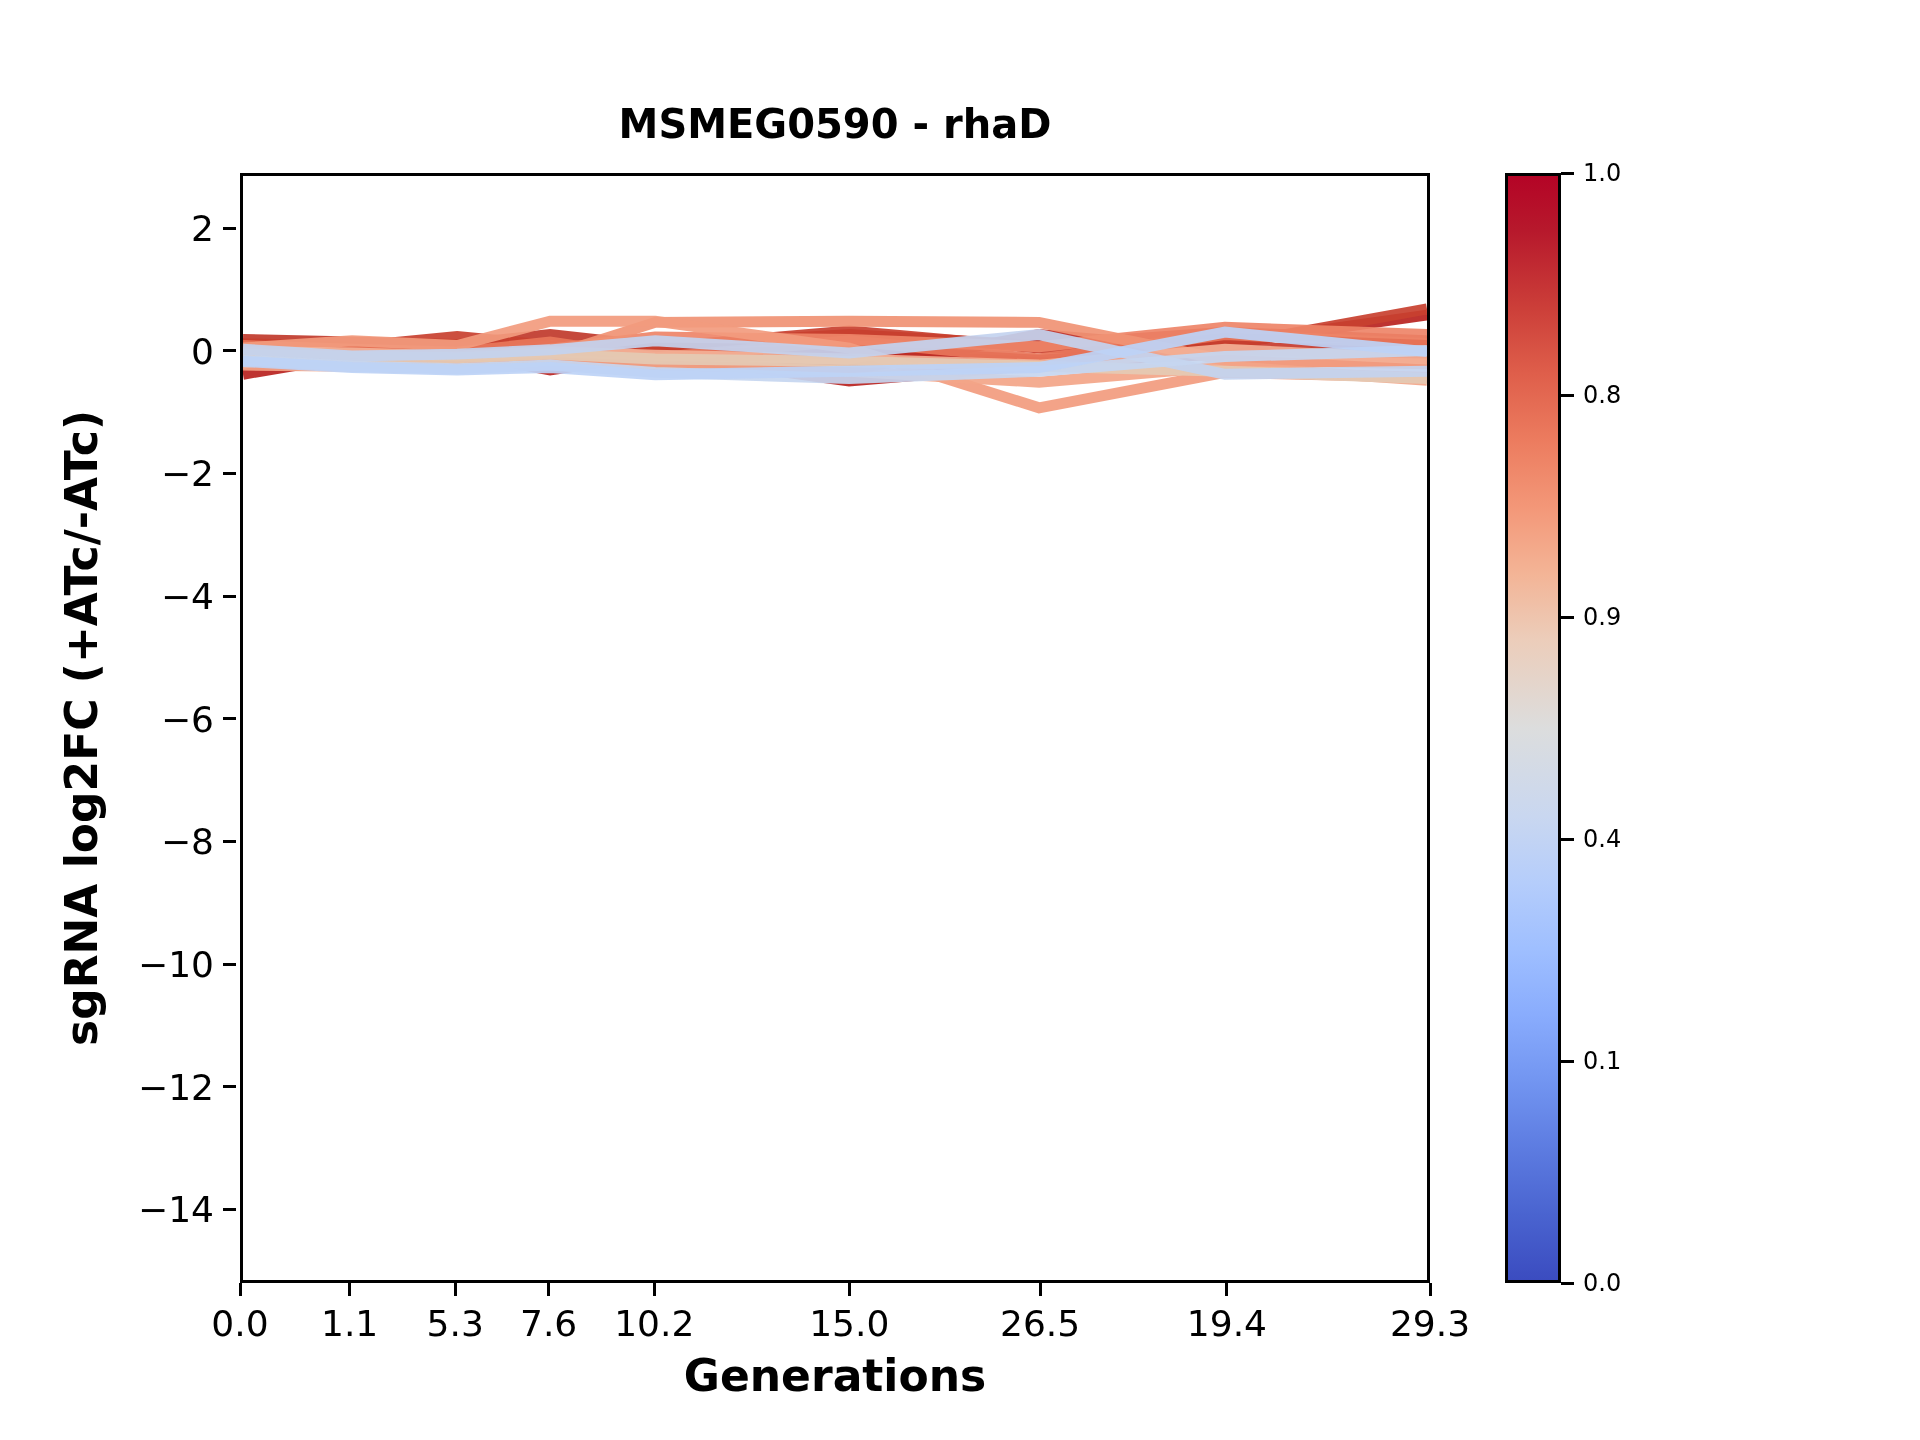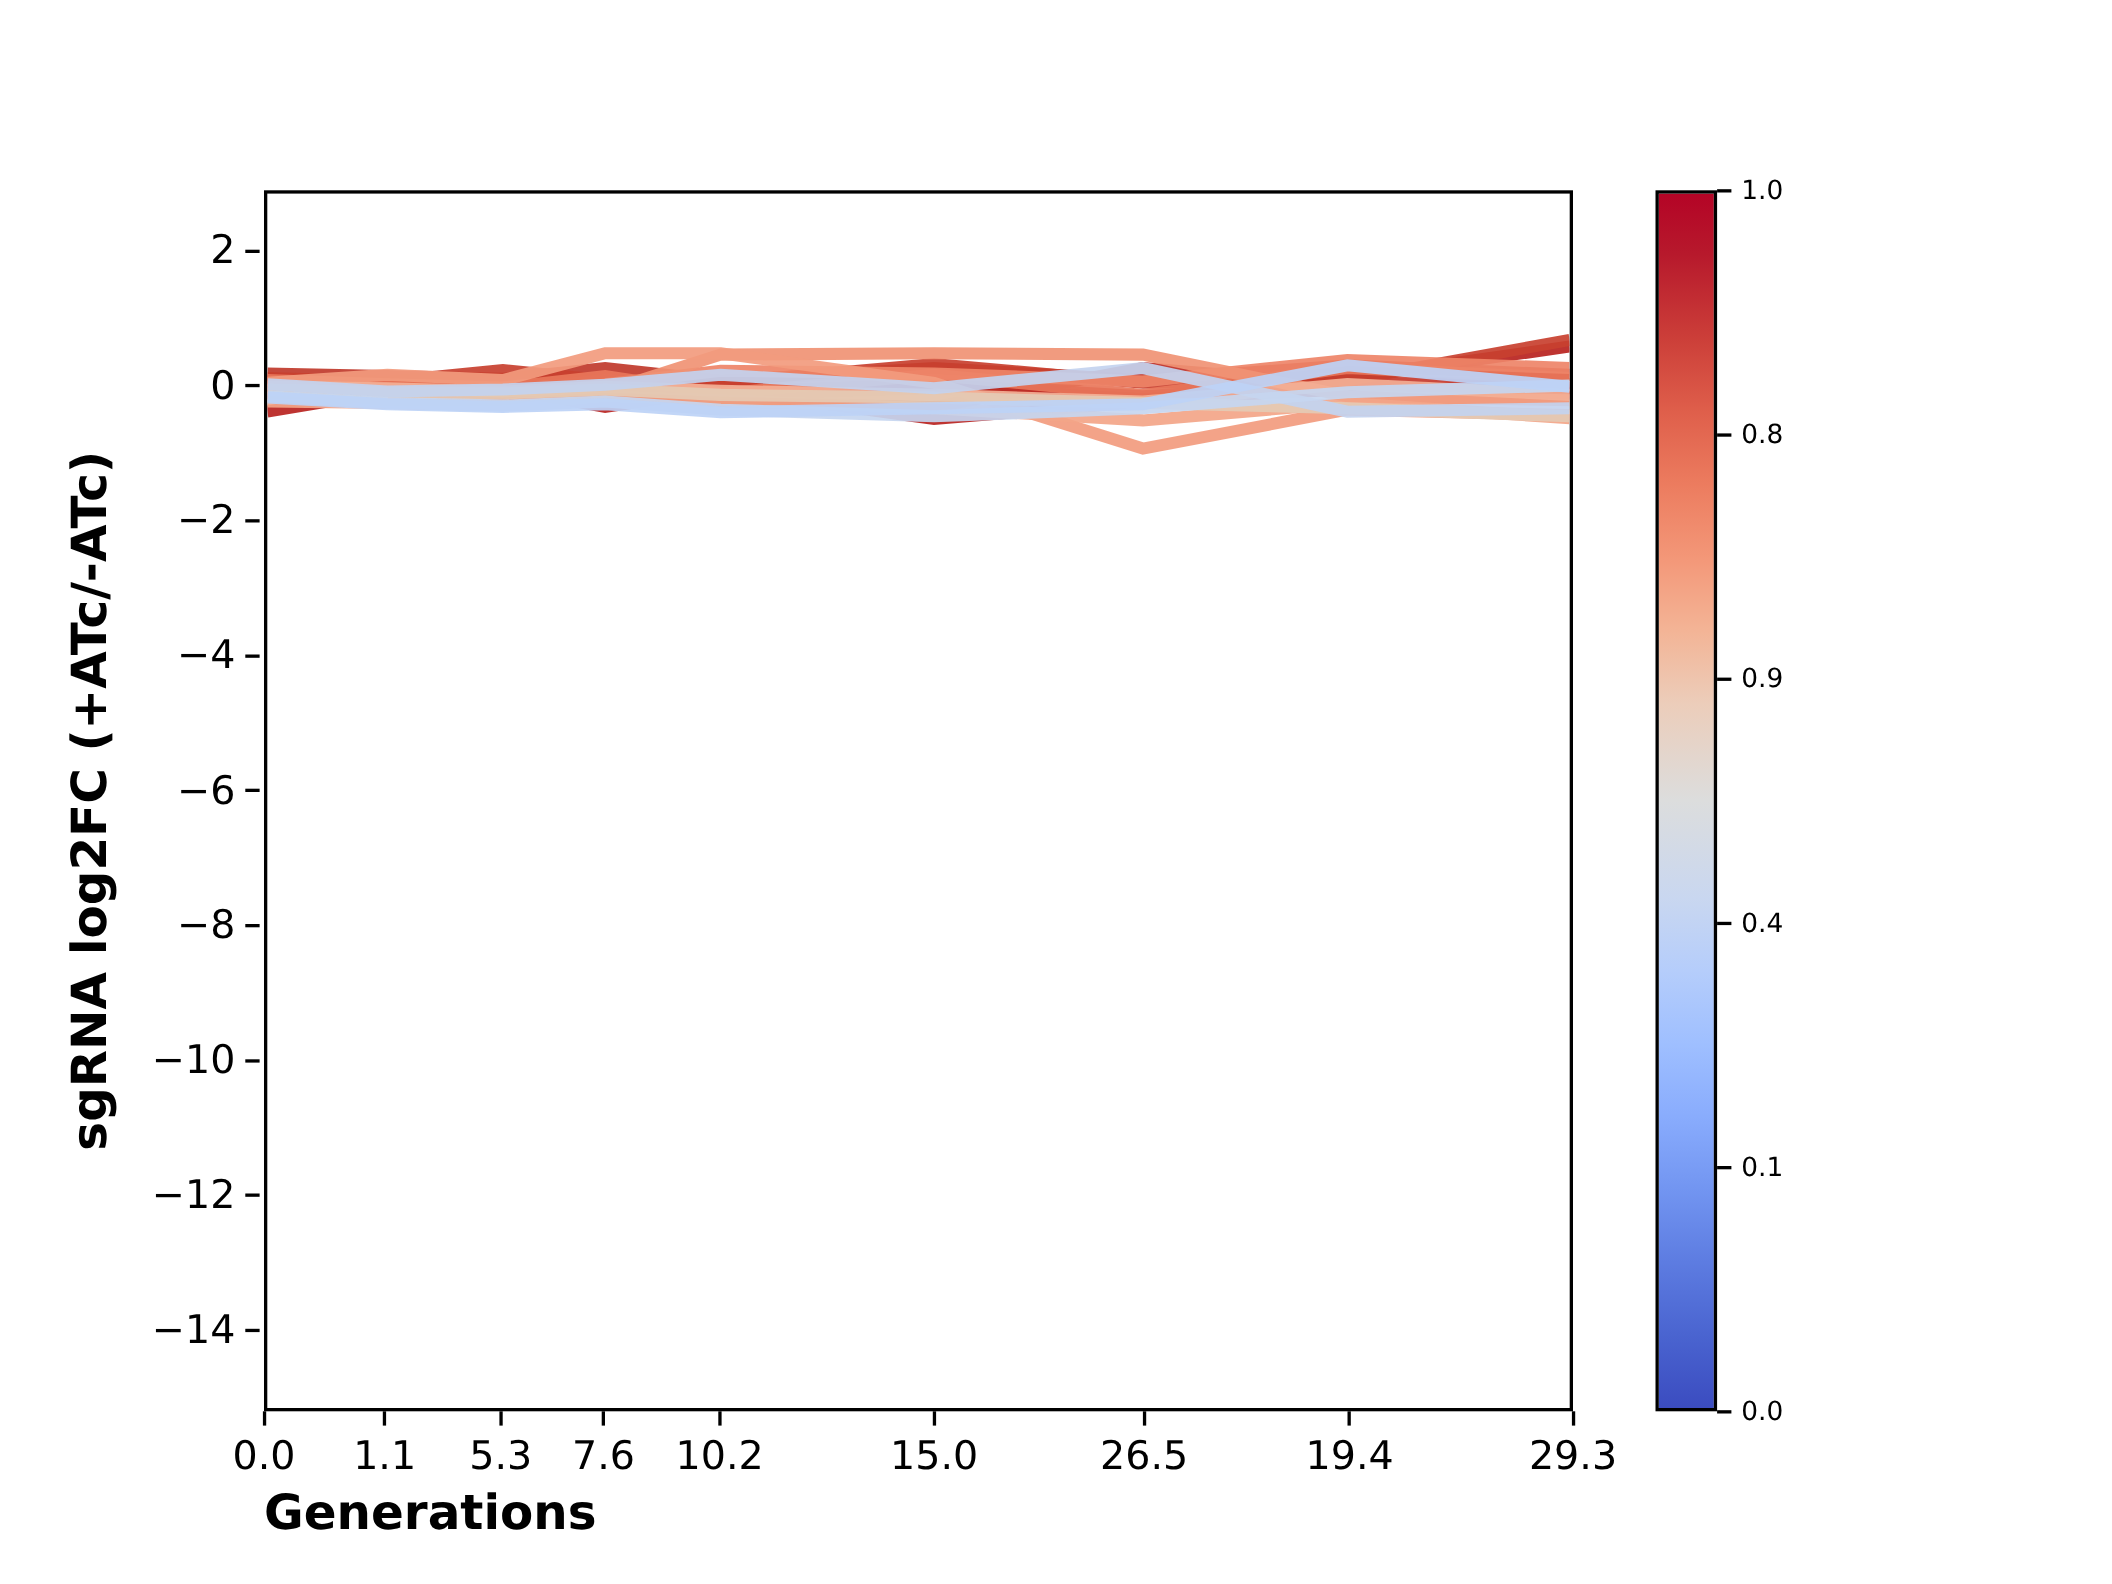--- a/index.html
+++ b/index.html
@@ -103,20 +103,21 @@
     font-family: "DejaVu Sans", sans-serif;
     white-space: nowrap;
   }
 
   
   #xlabel {
     position: absolute;
     left: 240px;
     top: 1350px;
     width: 1190px;
+    text-align: center;
     font-size: 44px;
     font-weight: bold;
     color: #000000;
     font-family: "DejaVu Sans", sans-serif;
   }
   #ylabel {
     position: absolute;
     left: 0px;
     top: 0px;
     width: 1110px;
@@ -186,20 +187,21 @@
     color: #000000;
     font-family: "DejaVu Sans", sans-serif;
     white-space: nowrap;
   }
 </style>
 </head>
 <body>
 
 <div id="figure">
 
+  <div id="chart-title">MSMEG0590 - rhaD</div>
 
   <div id="axes">
     <svg id="plot-svg" viewBox="0 0 1190 1110" preserveAspectRatio="none">
         <polyline points="0.00,164.35 109.66,166.81 215.26,169.26 308.67,159.45 414.27,171.10 609.22,159.45 800.10,170.49 986.93,156.99 1190.00,165.58" fill="none" stroke="#c0392b" stroke-width="11" stroke-linejoin="miter" stroke-linecap="butt" opacity="0.92"></polyline>
         <polyline points="0.00,171.71 109.66,174.78 215.26,177.85 308.67,174.17 414.27,181.52 609.22,174.17 800.10,185.20 986.93,172.94 1190.00,174.17" fill="none" stroke="#c53a2c" stroke-width="11" stroke-linejoin="miter" stroke-linecap="butt" opacity="0.92"></polyline>
         <polyline points="0.00,174.78 109.66,176.62 215.26,180.30 308.67,177.85 414.27,183.98 609.22,177.85 800.10,187.66 986.93,179.07 1190.00,177.85" fill="none" stroke="#bb2a24" stroke-width="11" stroke-linejoin="miter" stroke-linecap="butt" opacity="0.92"></polyline>
         <polyline points="0.00,182.14 109.66,180.91 215.26,185.20 308.67,182.75 414.27,190.11 609.22,195.02 800.10,159.45 986.93,174.78 1190.00,182.75" fill="none" stroke="#be2f27" stroke-width="11" stroke-linejoin="miter" stroke-linecap="butt" opacity="0.92"></polyline>
         <polyline points="0.00,199.31 109.66,180.91 215.26,177.85 308.67,195.02 414.27,179.07 609.22,206.06 800.10,190.11 986.93,168.65 1190.00,139.82" fill="none" stroke="#b82320" stroke-width="11" stroke-linejoin="miter" stroke-linecap="butt" opacity="0.92"></polyline>
         <polyline points="0.00,168.65 109.66,171.71 215.26,161.29 308.67,170.49 414.27,172.94 609.22,155.77 800.10,172.94 986.93,170.49 1190.00,133.69" fill="none" stroke="#c8402f" stroke-width="11" stroke-linejoin="miter" stroke-linecap="butt" opacity="0.92"></polyline>
         <polyline points="0.00,170.49 109.66,174.17 215.26,177.23 308.67,166.81 414.27,182.75 609.22,165.58 800.10,183.98 986.93,159.45 1190.00,168.65" fill="none" stroke="#e8765a" stroke-width="11" stroke-linejoin="miter" stroke-linecap="butt" opacity="0.92"></polyline>

